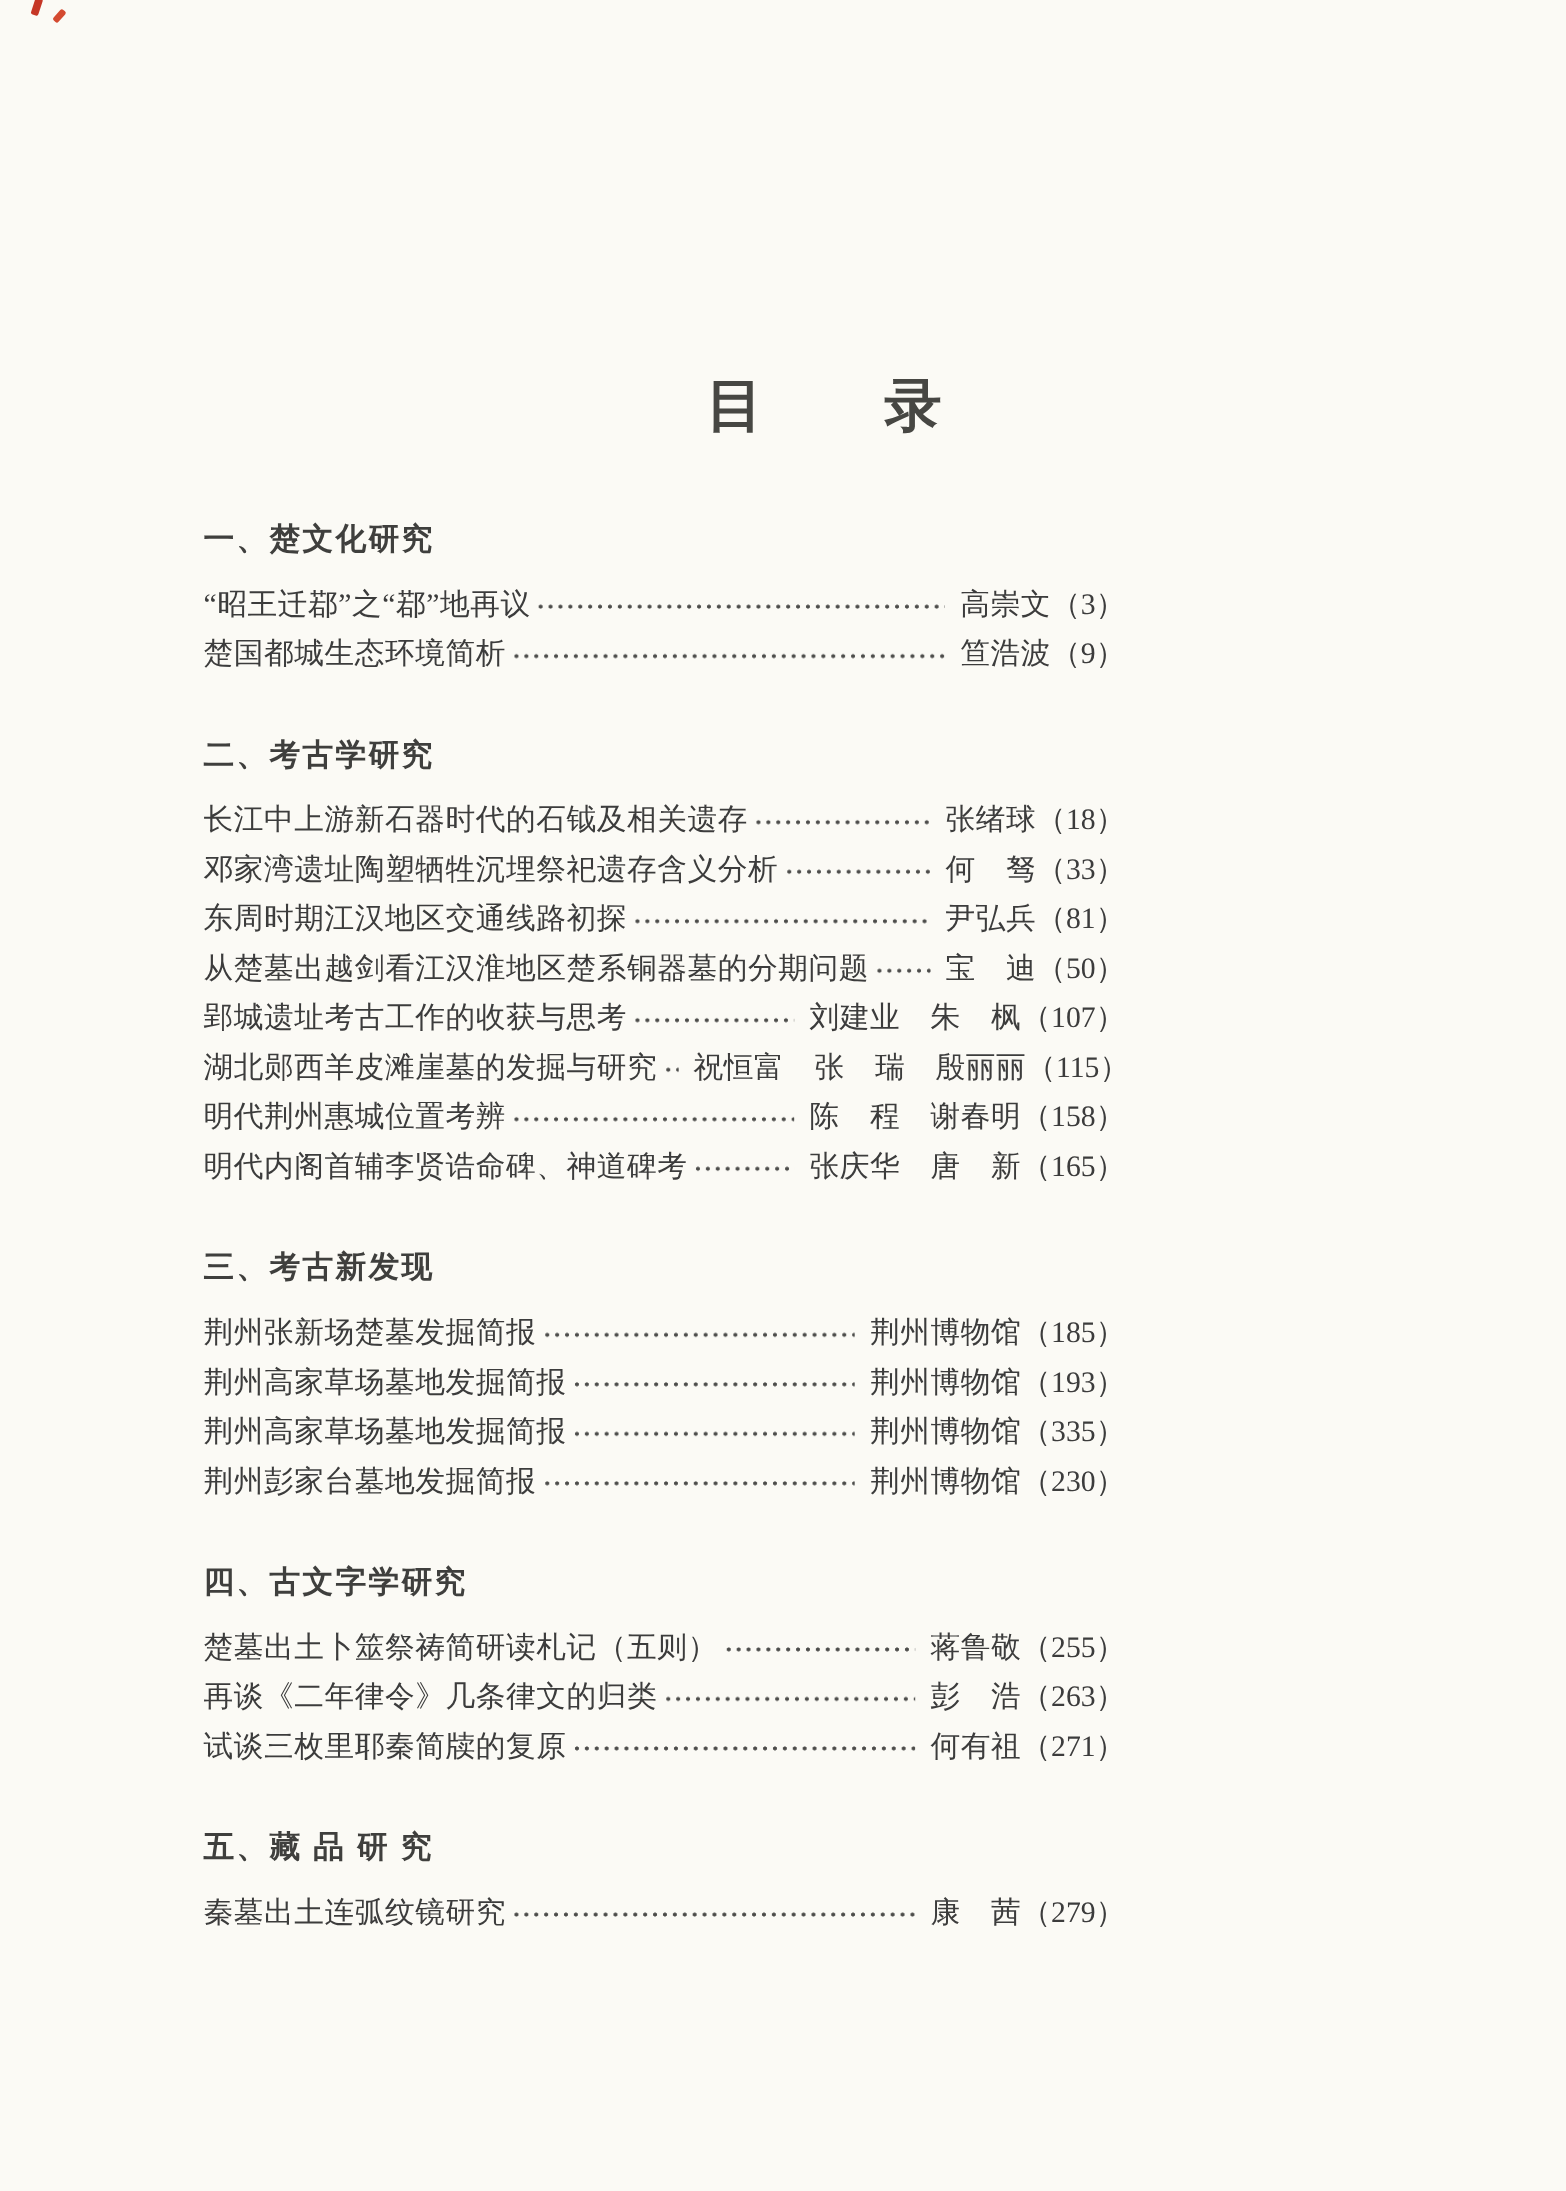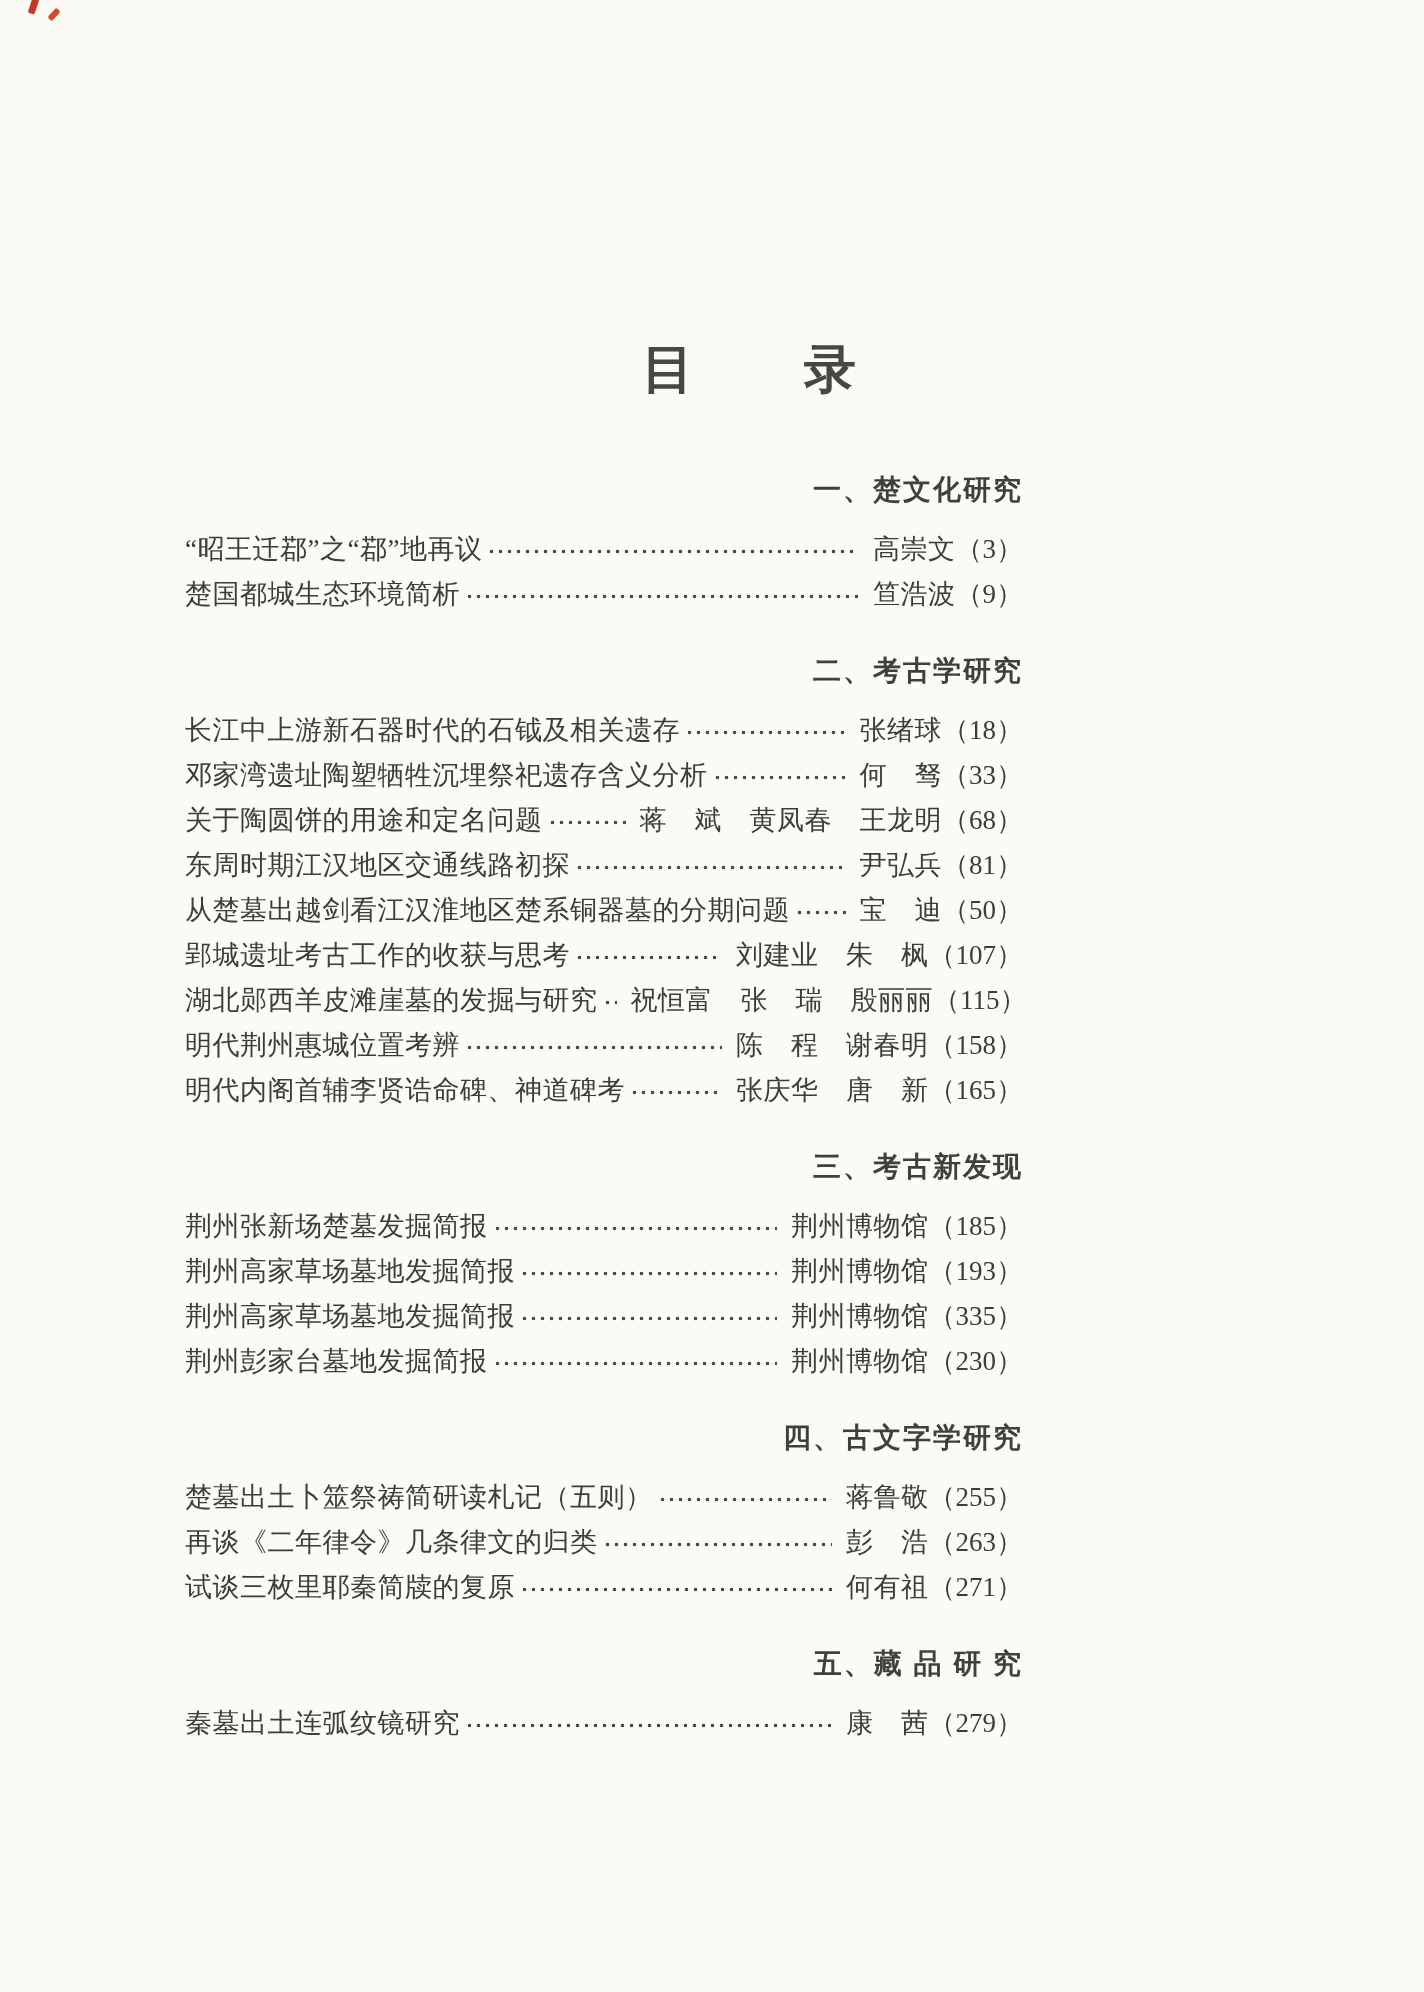--- a/index.html
+++ b/index.html
@@ -47,28 +47,28 @@
     font-size: 52px;
     font-weight: 700;
     line-height: 56px;
     letter-spacing: 2px;
     color: #474743;
     white-space: pre;
     margin-bottom: 76px;
     margin-top: 14px;
   }
   .section-heading {
-    text-align: right;
+    text-align: left;
     font-family: "Liberation Sans", "DejaVu Sans", sans-serif;
     font-size: 28px;
     font-weight: 700;
     line-height: 32px;
     letter-spacing: 2px;
     color: #3f3f3d;
-    margin: 39px 0 20px 0;
+    margin: 54px 0 20px 0;
     white-space: pre;
   }
   .toc-row {
     display: flex;
     align-items: center;
     height: 45px;
     font-size: 27px;
     white-space: pre;
   }
   .entry-title {
@@ -105,21 +105,20 @@
 
 <div class="content">
   <div class="doc-title">目　　录</div>
   <div id="sections">
       <div class="section-heading">一、楚文化研究</div>
       <div class="toc-row"><span class="entry-title">“昭王迁鄀”之“鄀”地再议</span><div class="dot-leader"></div><span class="entry-authors">高崇文</span><span class="entry-page">（3）</span></div>
       <div class="toc-row"><span class="entry-title">楚国都城生态环境简析</span><div class="dot-leader"></div><span class="entry-authors">笪浩波</span><span class="entry-page">（9）</span></div>
       <div class="section-heading">二、考古学研究</div>
       <div class="toc-row"><span class="entry-title">长江中上游新石器时代的石钺及相关遗存</span><div class="dot-leader"></div><span class="entry-authors">张绪球</span><span class="entry-page">（18）</span></div>
       <div class="toc-row"><span class="entry-title">邓家湾遗址陶塑牺牲沉埋祭祀遗存含义分析</span><div class="dot-leader"></div><span class="entry-authors">何　驽</span><span class="entry-page">（33）</span></div>
-      <div class="toc-row"><span class="entry-title">关于陶圆饼的用途和定名问题</span><div class="dot-leader"></div><span class="entry-authors">蒋　斌　黄凤春　王龙明</span><span class="entry-page">（68）</span></div>
       <div class="toc-row"><span class="entry-title">东周时期江汉地区交通线路初探</span><div class="dot-leader"></div><span class="entry-authors">尹弘兵</span><span class="entry-page">（81）</span></div>
       <div class="toc-row"><span class="entry-title">从楚墓出越剑看江汉淮地区楚系铜器墓的分期问题</span><div class="dot-leader"></div><span class="entry-authors">宝　迪</span><span class="entry-page">（50）</span></div>
       <div class="toc-row"><span class="entry-title">郢城遗址考古工作的收获与思考</span><div class="dot-leader"></div><span class="entry-authors">刘建业　朱　枫</span><span class="entry-page">（107）</span></div>
       <div class="toc-row"><span class="entry-title">湖北郧西羊皮滩崖墓的发掘与研究</span><div class="dot-leader"></div><span class="entry-authors">祝恒富　张　瑞　殷丽丽</span><span class="entry-page">（115）</span></div>
       <div class="toc-row"><span class="entry-title">明代荆州惠城位置考辨</span><div class="dot-leader"></div><span class="entry-authors">陈　程　谢春明</span><span class="entry-page">（158）</span></div>
       <div class="toc-row"><span class="entry-title">明代内阁首辅李贤诰命碑、神道碑考</span><div class="dot-leader"></div><span class="entry-authors">张庆华　唐　新</span><span class="entry-page">（165）</span></div>
       <div class="section-heading">三、考古新发现</div>
       <div class="toc-row"><span class="entry-title">荆州张新场楚墓发掘简报</span><div class="dot-leader"></div><span class="entry-authors">荆州博物馆</span><span class="entry-page">（185）</span></div>
       <div class="toc-row"><span class="entry-title">荆州高家草场墓地发掘简报</span><div class="dot-leader"></div><span class="entry-authors">荆州博物馆</span><span class="entry-page">（193）</span></div>
       <div class="toc-row"><span class="entry-title">荆州高家草场墓地发掘简报</span><div class="dot-leader"></div><span class="entry-authors">荆州博物馆</span><span class="entry-page">（335）</span></div>

